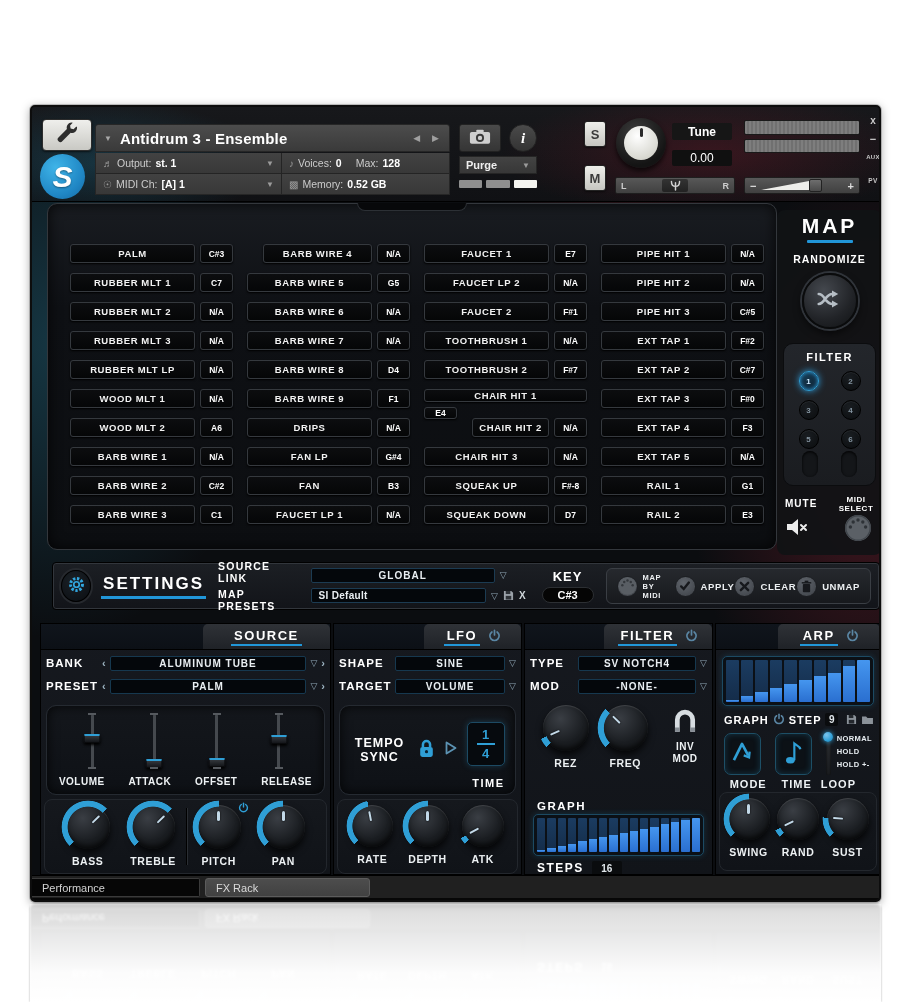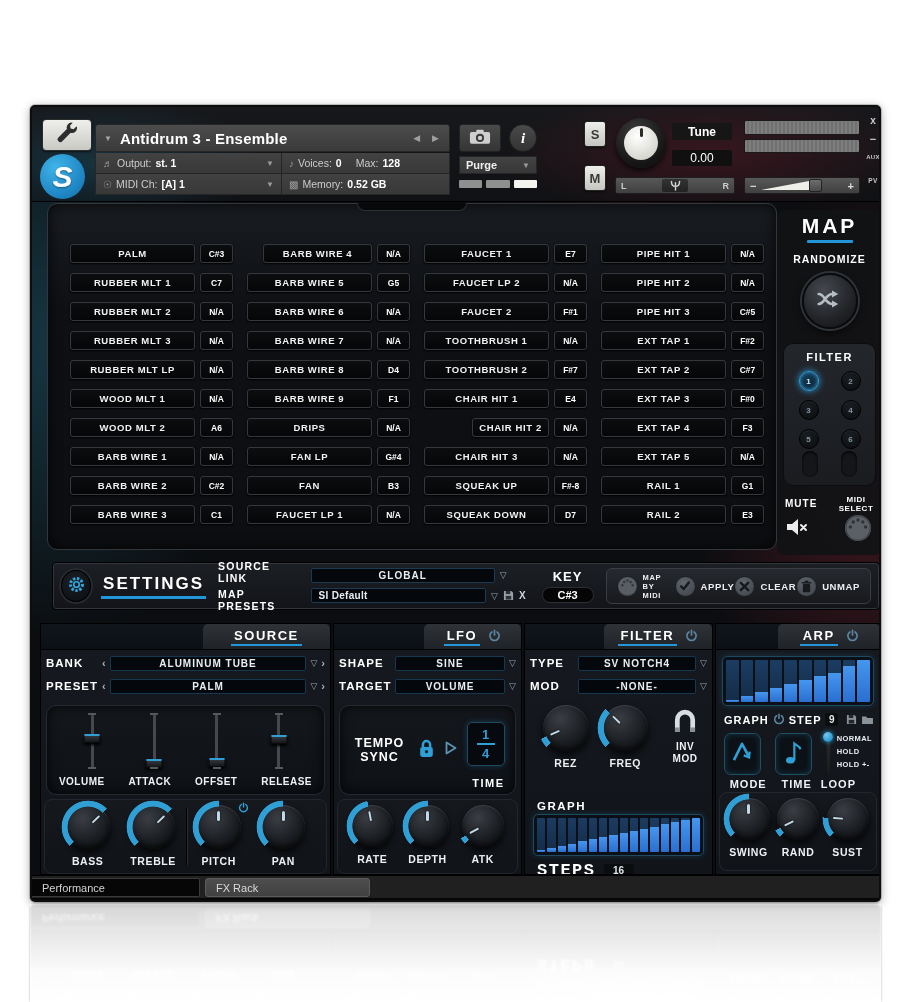--- a/index.html
+++ b/index.html
@@ -145,21 +145,21 @@
   .filter-knob-area { position:absolute; left:4px; right:4px; top:48px; height:96px; display:flex; align-items:flex-start; }
   .filter-knobs-host { flex:1; display:flex; justify-content:space-evenly; padding-top:4px; }
   .invmod { width:46px; display:flex; flex-direction:column; align-items:center; padding-top:8px; }
   .invmod-label { margin-top:4px; font-size:10px; font-weight:bold; color:#eef2f4; text-align:center; line-height:1.2; width:32px; letter-spacing:.5px; }
   .graph-label { position:absolute; top:147px; left:12px; font-size:11.5px; font-weight:bold; color:#fff; letter-spacing:1.5px; }
   .graph { display:flex; align-items:flex-end; gap:2px; background:#0b1016; border:1px solid #1c4a63; border-radius:5px; padding:3px; box-shadow:0 0 6px rgba(47,159,214,.2); }
   .gcol { flex:1; height:100%; background:linear-gradient(#1b3c61,#142c49); border-radius:1px; position:relative; overflow:hidden; }
   .gfill { position:absolute; bottom:0; left:0; right:0; background:linear-gradient(#4596ef,#2a6fd0); }
   .filter-graph { position:absolute; top:161px; left:8px; right:8px; height:42px; }
   .steps-row { position:absolute; top:208px; left:12px; display:flex; gap:8px; align-items:center; }
-  .steps-label { font-size:17px; font-weight:bold; color:#fff; letter-spacing:1.5px;font-family:Liberation Mono, monospace; }
+  .steps-label { font-size:12px; font-weight:bold; color:#fff; letter-spacing:1.5px; }
   .steps-box { min-width:30px; height:14px; background:#0a0c0e; border-radius:2px; color:#dfe5e9; font-size:10px; font-weight:bold; display:flex; align-items:center; justify-content:center; padding:0 5px; }
   .arp-graph { position:absolute; top:6px; left:6px; right:6px; height:50px; }
   .arp-ctl { position:absolute; top:62px; left:8px; right:6px; height:15px; display:flex; align-items:center; gap:4px; }
   .arp-ctl .lab { font-size:11px; font-weight:bold; color:#fff; letter-spacing:1px; }
   .step-box { width:26px; height:13px; background:#0a0c0e; border-radius:2px; color:#dfe5e9; font-size:10px; font-weight:bold; display:flex; align-items:center; justify-content:center; }
   .arp-ctl .spacer { flex:1; }
   .arp-btn-row { position:absolute; top:82px; left:8px; right:6px; height:44px; display:flex; align-items:center; gap:14px; }
   .arp-btn { width:42px; height:42px; background:#0c1116; border:1.5px solid #1d4f66; border-radius:7px; display:flex; align-items:center; justify-content:center; box-shadow:inset 0 0 6px rgba(47,159,214,.25); }
   .loop-group { margin-left:auto; display:flex; align-items:flex-start; gap:6px; padding-right:2px; }
   .loop-track { width:5px; height:40px; background:linear-gradient(#2b2e32,#191b1e); border-radius:3px; position:relative; box-shadow:inset 0 1px 2px #000; margin-top:2px; }
@@ -390,21 +390,21 @@
             <div class="cell-key">F#1</div>
           </div>
           <div class="grid-cell" style="grid-area: 4 / 3;">
             <div class="cell-name">TOOTHBRUSH 1</div>
             <div class="cell-key">N/A</div>
           </div>
           <div class="grid-cell" style="grid-area: 5 / 3;">
             <div class="cell-name">TOOTHBRUSH 2</div>
             <div class="cell-key">F#7</div>
           </div>
-          <div class="grid-cell" style="grid-area: 6 / 3;">
+          <div class="grid-cell" style="grid-area: 6 / 3; flex-direction: column;">
             <div class="cell-name">CHAIR HIT 1</div>
             <div class="cell-key">E4</div>
           </div>
           <div class="grid-cell" style="grid-area: 7 / 3; margin-left: 48px;">
             <div class="cell-name">CHAIR HIT 2</div>
             <div class="cell-key">N/A</div>
           </div>
           <div class="grid-cell" style="grid-area: 8 / 3;">
             <div class="cell-name">CHAIR HIT 3</div>
             <div class="cell-key">N/A</div>

